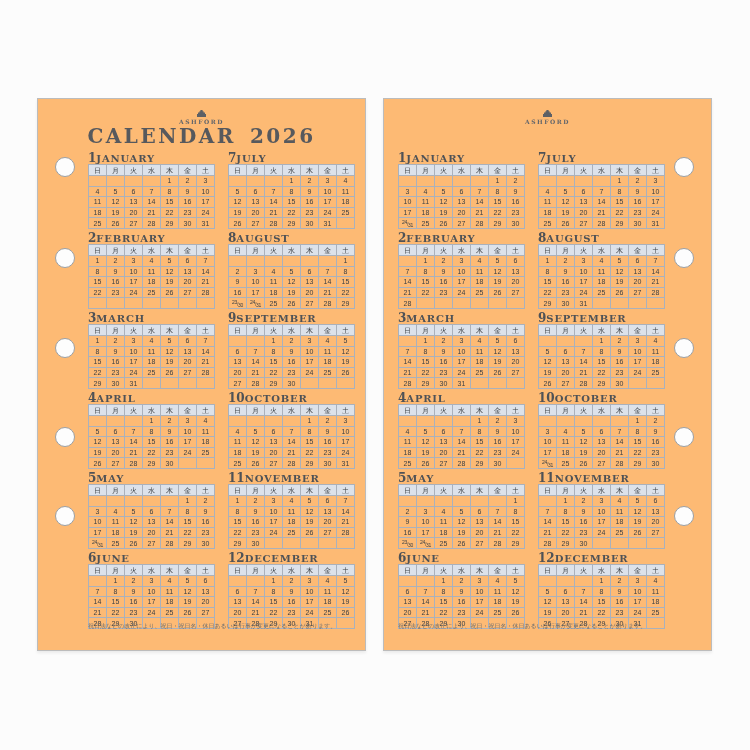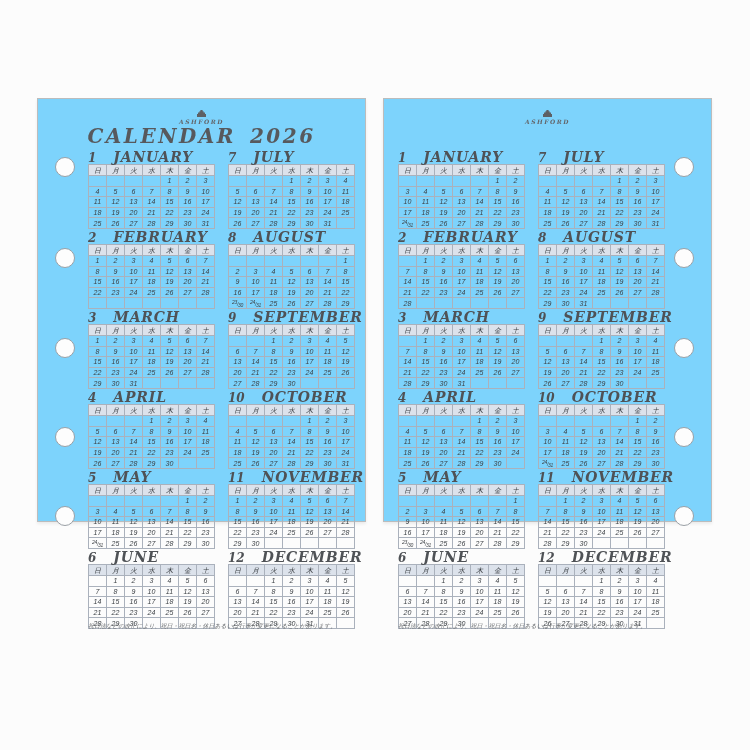--- a/index.html
+++ b/index.html
@@ -9,26 +9,25 @@
     font-family:"Liberation Sans", sans-serif;
     overflow:hidden;
   }
   .spread{
     display:flex;
     gap:17px;
     padding:98px 0 0 37px;
   }
   .page{
     position:relative;
-    width:329px;height:424px;
-    background:#7dd3fc;
+    width:329px;height:553px;
+    background:#fdba74;
     border:1px solid #bcbcbc;
     box-shadow:0 2px 3px rgba(0,0,0,0.07);
     box-sizing:border-box;
-    font-style:italic;
   }
   .brand{
     position:absolute;top:11px;left:0;width:100%;
     text-align:center;line-height:1;
   }
   .brand svg{display:block;margin:0 auto 1px auto;}
   .brand-name{
     font-family:"DejaVu Serif", serif;
     font-size:6px;letter-spacing:1.5px;color:#63666b;font-weight:bold;
   }
@@ -58,21 +57,21 @@
     color:#4f5256;
     white-space:nowrap;
     margin-bottom:1px;
   }
   .m-num{
     font-family:"DejaVu Serif", serif;font-weight:bold;
     font-size:12px;letter-spacing:0;
   }
   .m-name{
     font-family:"DejaVu Serif", serif;font-weight:bold;
-    font-size:14px;letter-spacing:0.8px;margin-left:17px;
+    font-size:10px;letter-spacing:0.8px;margin-left:0;
   }
   table.mini{
     border-collapse:collapse;
     table-layout:fixed;
     width:124px;
   }
   table.mini th, table.mini td{
     border:1px solid #aab1bc;
     width:17px;height:9.6px;
     padding:0;

